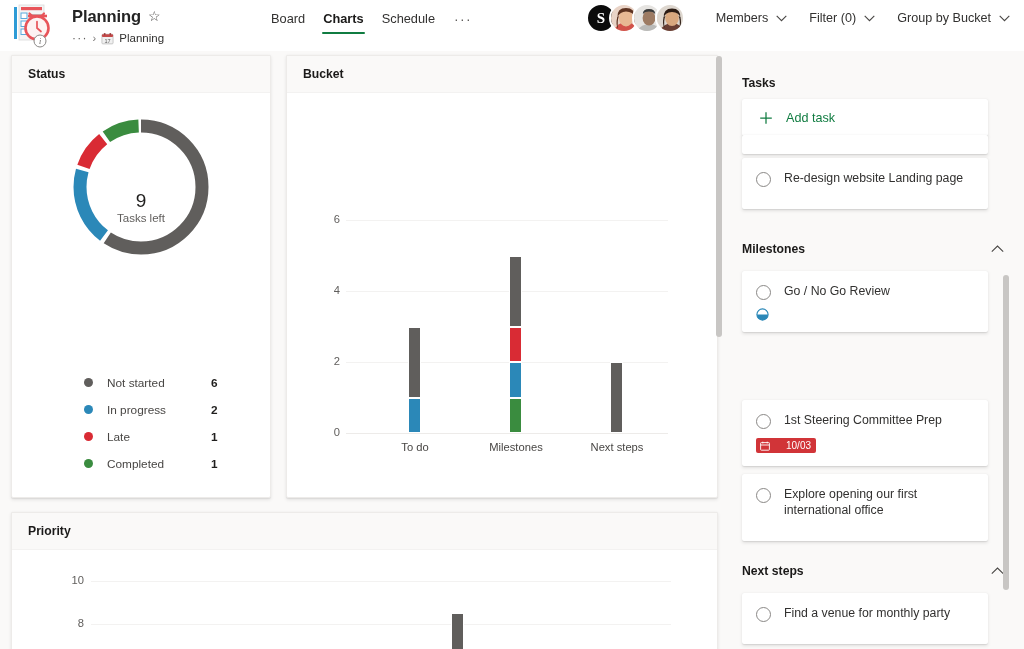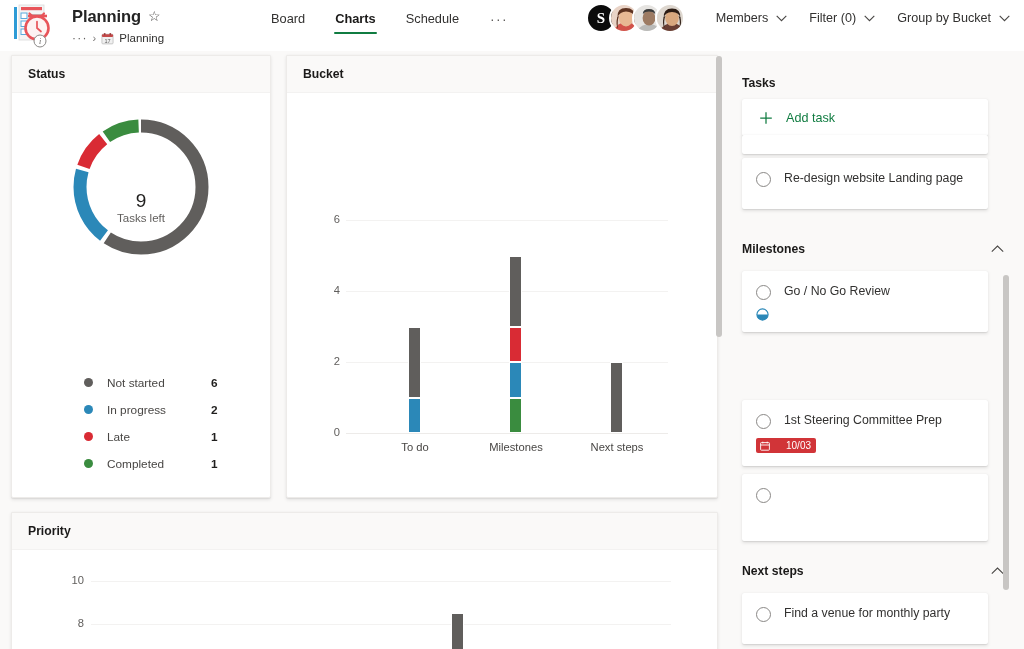--- a/index.html
+++ b/index.html
@@ -33,21 +33,21 @@
   .breadcrumb-row {
     display: flex; align-items: center; gap: 5px;
     margin-top: 4px; font-size: 11.5px; color: #605e5c;
   }
   .bc-dots { letter-spacing: 1.2px; color: #605e5c; font-size: 12px; }
   .bc-sep { color: #797775; font-size: 11px; }
   .cal-icon { width: 13px; height: 13px; display: inline-block; vertical-align: -2px; }
   .bc-name { font-size: 11.5px; color: #323130; }
 
   
-  .tabs { position: absolute; left: 262px; top: 10px; display: flex; align-items: center; gap: 12px; }
+  .tabs { position: absolute; left: 262px; top: 10px; display: flex; align-items: center; gap: 0; }
   .tab {
     font-size: 12.8px; color: #323130; padding: 0 9px 7px 9px;
     position: relative; cursor: pointer; line-height: 17px;
   }
   .tab.active { font-weight: 700; color: #1b1a19; }
   .tab.active::after {
     content: ""; position: absolute; left: 8px; right: 8px; bottom: 0;
     height: 2.5px; background: #107c41; border-radius: 2px;
   }
   .tab-more { font-size: 14px; color: #605e5c; padding: 0 6px 7px 10px; letter-spacing: 1.3px; cursor: pointer; }
@@ -446,20 +446,21 @@
             <path d="M2.8 0.7 L2.8 2.4 M7.2 0.7 L7.2 2.4" stroke="#ffffff" stroke-width="0.9"></path>
           </svg>
         </span>
         <span>10/03</span>
       </span>
     </div>
 
     <div class="task-card" style="top:423px; height:67px;">
       <div class="task-row">
         <span class="check-circle"></span>
+        <span class="task-text" style="width:192px;">Explore opening our first international office</span>
       </div>
     </div>
 
     <div class="sb-head" style="position:absolute; left:0; top:511px; width:293px; height:18px;">
       <span class="sb-head-title">Next steps</span>
       <span>
         <svg class="collapse-ic" viewBox="0 0 13 8">
             <path d="M0.8 6.6 L6.5 1.1 L12.2 6.6" stroke="#484644" stroke-width="1.1" fill="none"></path>
           </svg>
       </span>

